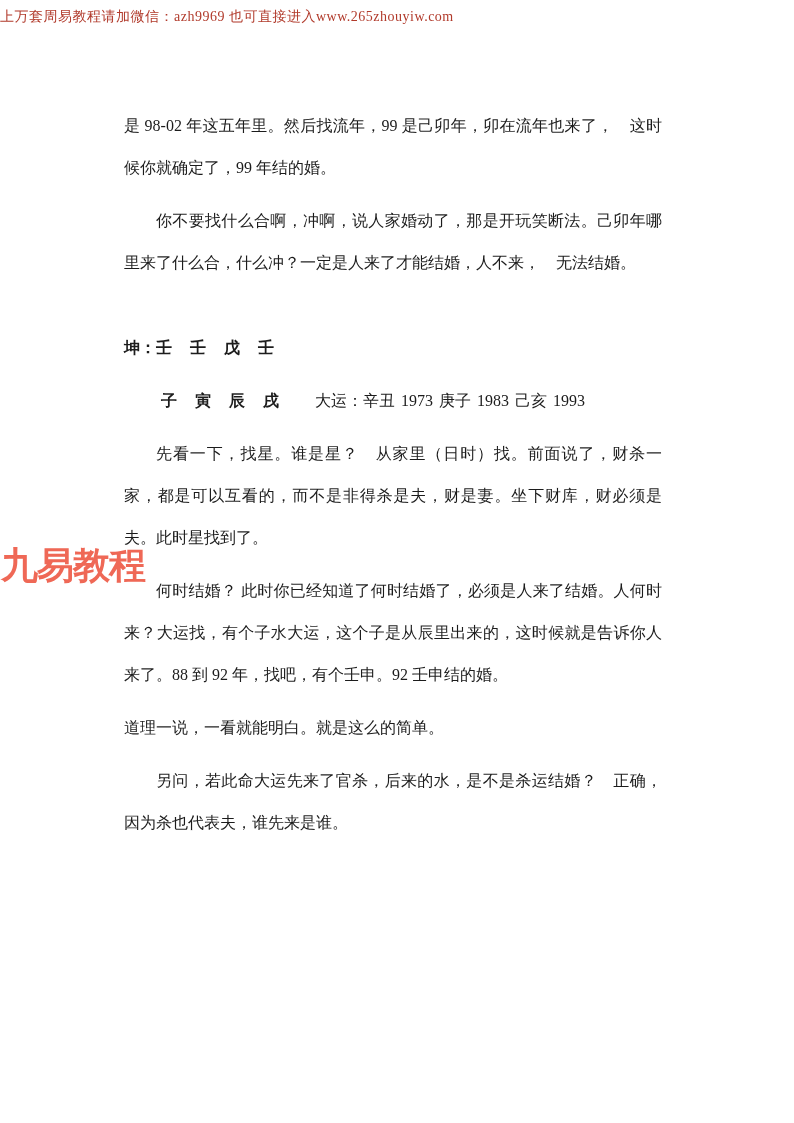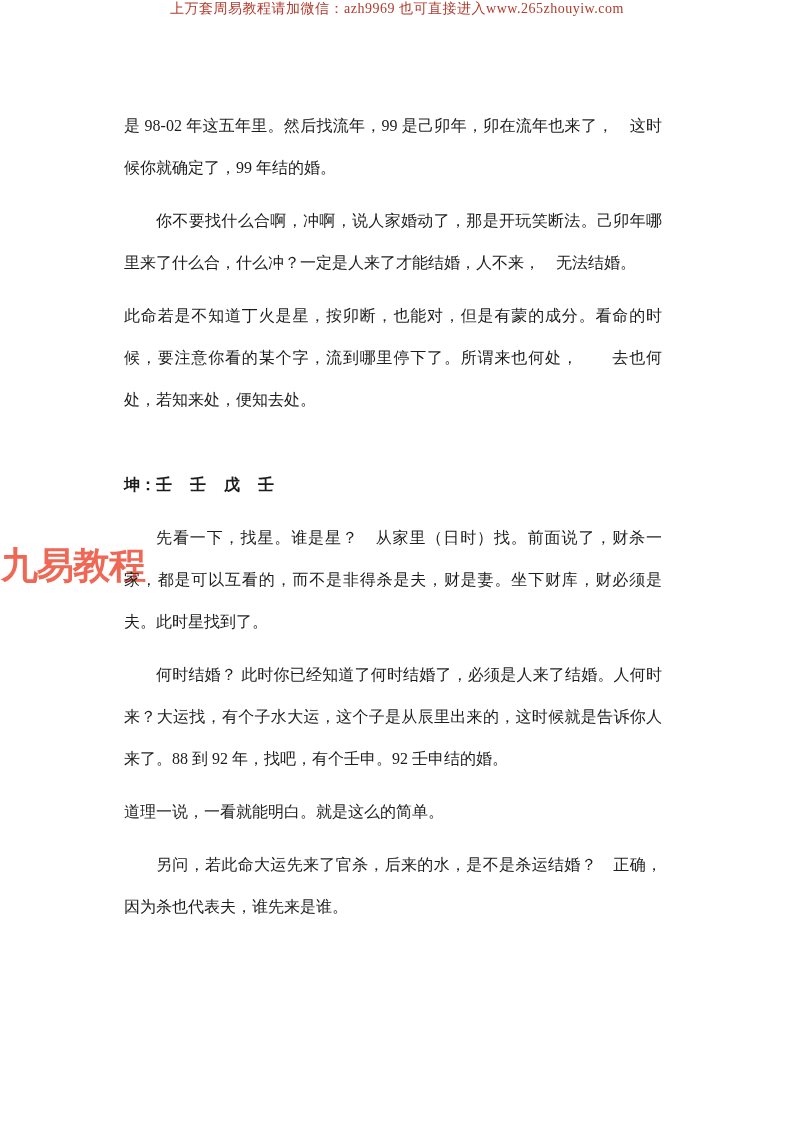--- a/index.html
+++ b/index.html
@@ -5,22 +5,22 @@
   html,body{margin:0;padding:0;background:#ffffff;}
   .page{
     position:relative;
     width:794px;height:1123px;
     background:#ffffff;
     overflow:hidden;
     font-family:"Liberation Serif","DejaVu Serif",serif;
     color:#1c1c1c;
   }
   .header{
-    position:absolute;top:0;left:0;width:100%;
-    text-align:center;
+    position:absolute;top:8px;left:0;width:100%;
+    text-align:left;
     font-size:14px;
     letter-spacing:0.5px;
     color:var(--header-color,#b13a2b);
   }
   .watermark{
     position:absolute;left:1px;top:541px;
     font-size:37px;
     font-weight:bold;
     letter-spacing:-1px;
     color:var(--watermark-color,#ef6856);
@@ -60,24 +60,26 @@
   <div class="header">上万套周易教程请加微信：azh9969   也可直接进入www.265zhouyiw.com</div>
 
   <div class="watermark">九易教程</div>
 
   <div class="content">
 
     <p class="para">是 98-02 年这五年里。然后找流年，99 是己卯年，卯在流年也来了，　这时候你就确定了，99 年结的婚。</p>
 
     <p class="para indent">你不要找什么合啊，冲啊，说人家婚动了，那是开玩笑断法。己卯年哪里来了什么合，什么冲？一定是人来了才能结婚，人不来，　无法结婚。</p>
 
-    <p class="para">此命若是不知道丁火是星，按卯断，也能对，但是有蒙的成分。看命的时候，要注意你看的某个字，流到哪里停下了。所谓来也何处，　　去也何处，若知来处，便知去处。</p>
 
     <p class="para kun-line">坤：壬 壬 戊 壬</p>
 
+    <p class="para bazi-row">
+      <span class="branches">子 寅 辰 戌</span><span class="dayun">大运：辛丑 1973 庚子 1983 己亥 1993</span>
+    </p>
 
     <p class="para indent">先看一下，找星。谁是星？　从家里（日时）找。前面说了，财杀一家，都是可以互看的，而不是非得杀是夫，财是妻。坐下财库，财必须是夫。此时星找到了。</p>
 
     <p class="para indent">何时结婚？ 此时你已经知道了何时结婚了，必须是人来了结婚。人何时来？大运找，有个子水大运，这个子是从辰里出来的，这时候就是告诉你人来了。88 到 92 年，找吧，有个壬申。92 壬申结的婚。</p>
 
     <p class="para">道理一说，一看就能明白。就是这么的简单。</p>
 
 
     <p class="para indent">另问，若此命大运先来了官杀，后来的水，是不是杀运结婚？　正确，因为杀也代表夫，谁先来是谁。</p>
 

